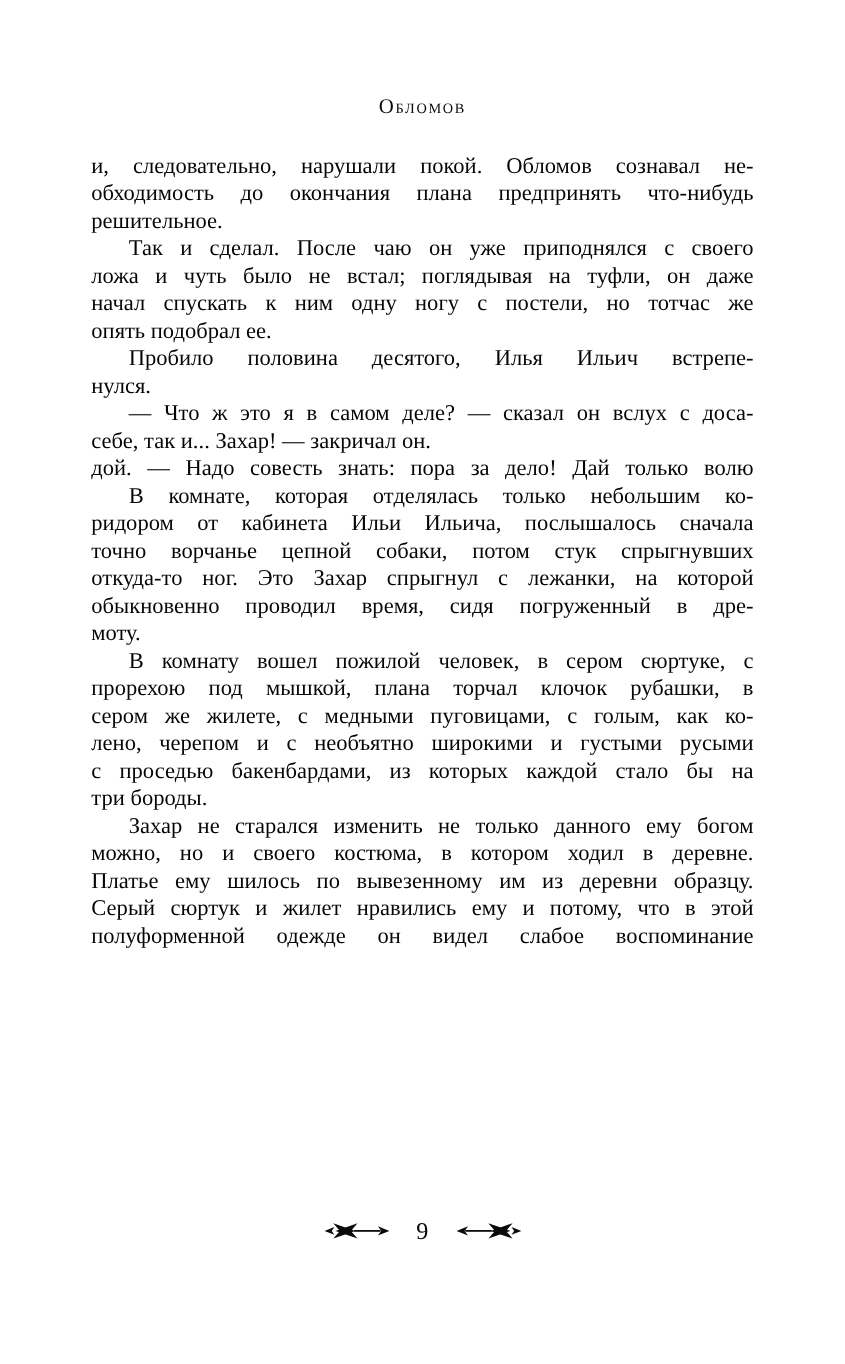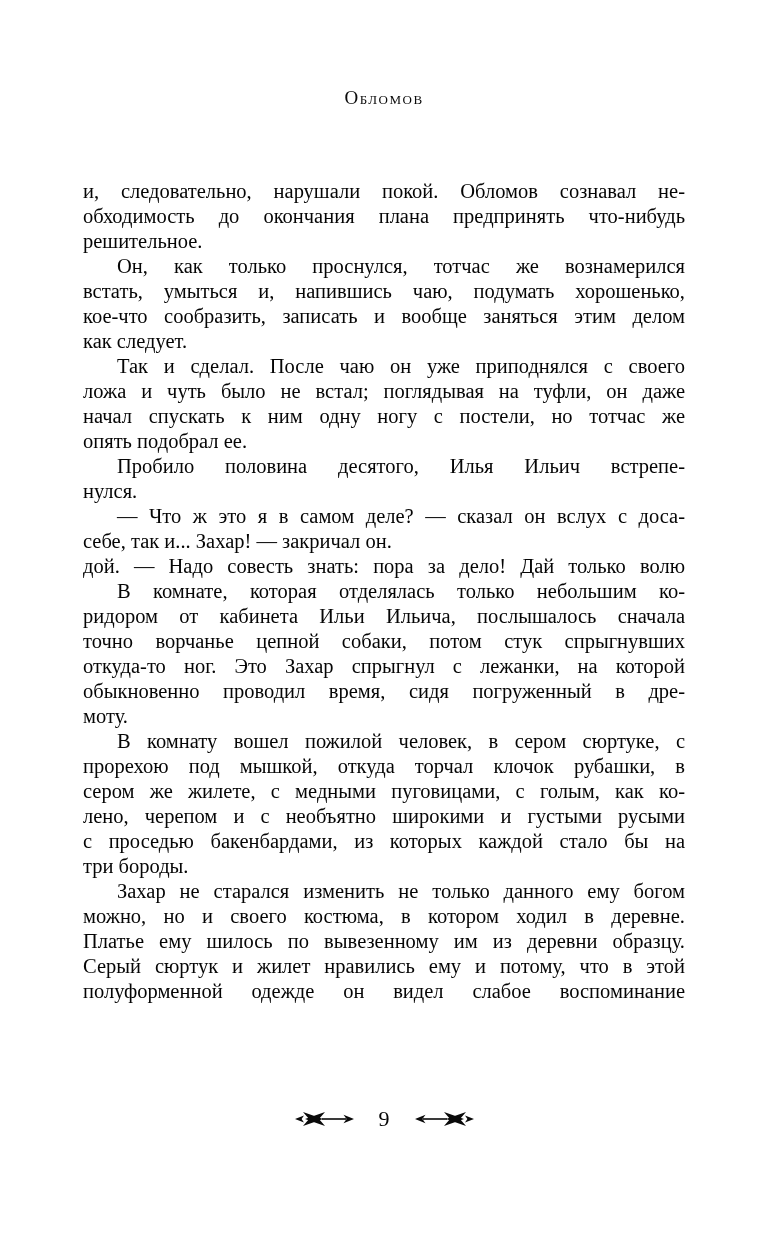--- a/index.html
+++ b/index.html
@@ -26,21 +26,20 @@
     font-size: 19px;
     font-variant: small-caps;
     letter-spacing: 1.5px;
     color: #0a0a0a;
   }
   .text-block {
     position: absolute;
     top: 139px;
     left: 83px;
     right: 83px;
-    margin-top: 40px;
   }
   .para { margin: 0; padding: 0; }
   .line {
     font-size: 20.5px;
     line-height: 25px;
     text-align: justify;
     text-align-last: justify;
     white-space: normal;
     color: #050505;
   }
@@ -72,26 +71,20 @@
 
   <div class="running-head">Обломов</div>
 
   <div class="text-block">
       <div class="para">
         <div class="line">и, следовательно, нарушали покой. Обломов сознавал не-</div>
         <div class="line">обходимость до окончания плана предпринять что-нибудь</div>
         <div class="line endline">решительное.</div>
       </div>
       <div class="para">
-        <div class="line indent">Он, как только проснулся, тотчас же вознамерился</div>
-        <div class="line">встать, умыться и, напившись чаю, подумать хорошенько,</div>
-        <div class="line">кое-что сообразить, записать и вообще заняться этим делом</div>
-        <div class="line endline">как следует.</div>
-      </div>
-      <div class="para">
         <div class="line indent">Так и сделал. После чаю он уже приподнялся с своего</div>
         <div class="line">ложа и чуть было не встал; поглядывая на туфли, он даже</div>
         <div class="line">начал спускать к ним одну ногу с постели, но тотчас же</div>
         <div class="line endline">опять подобрал ее.</div>
       </div>
       <div class="para">
         <div class="line indent">Пробило половина десятого, Илья Ильич встрепе-</div>
         <div class="line endline">нулся.</div>
       </div>
       <div class="para">
@@ -102,21 +95,21 @@
       <div class="para">
         <div class="line indent">В комнате, которая отделялась только небольшим ко-</div>
         <div class="line">ридором от кабинета Ильи Ильича, послышалось сначала</div>
         <div class="line">точно ворчанье цепной собаки, потом стук спрыгнувших</div>
         <div class="line">откуда-то ног. Это Захар спрыгнул с лежанки, на которой</div>
         <div class="line">обыкновенно проводил время, сидя погруженный в дре-</div>
         <div class="line endline">моту.</div>
       </div>
       <div class="para">
         <div class="line indent">В комнату вошел пожилой человек, в сером сюртуке, с</div>
-        <div class="line">прорехою под мышкой, откуда торчал клочок рубашки, в</div>
+        <div class="line">прорехою под мышкой, плана торчал клочок рубашки, в</div>
         <div class="line">сером же жилете, с медными пуговицами, с голым, как ко-</div>
         <div class="line">лено, черепом и с необъятно широкими и густыми русыми</div>
         <div class="line">с проседью бакенбардами, из которых каждой стало бы на</div>
         <div class="line endline">три бороды.</div>
       </div>
       <div class="para">
         <div class="line indent">Захар не старался изменить не только данного ему богом</div>
         <div class="line">можно, но и своего костюма, в котором ходил в деревне.</div>
         <div class="line">Платье ему шилось по вывезенному им из деревни образцу.</div>
         <div class="line">Серый сюртук и жилет нравились ему и потому, что в этой</div>

